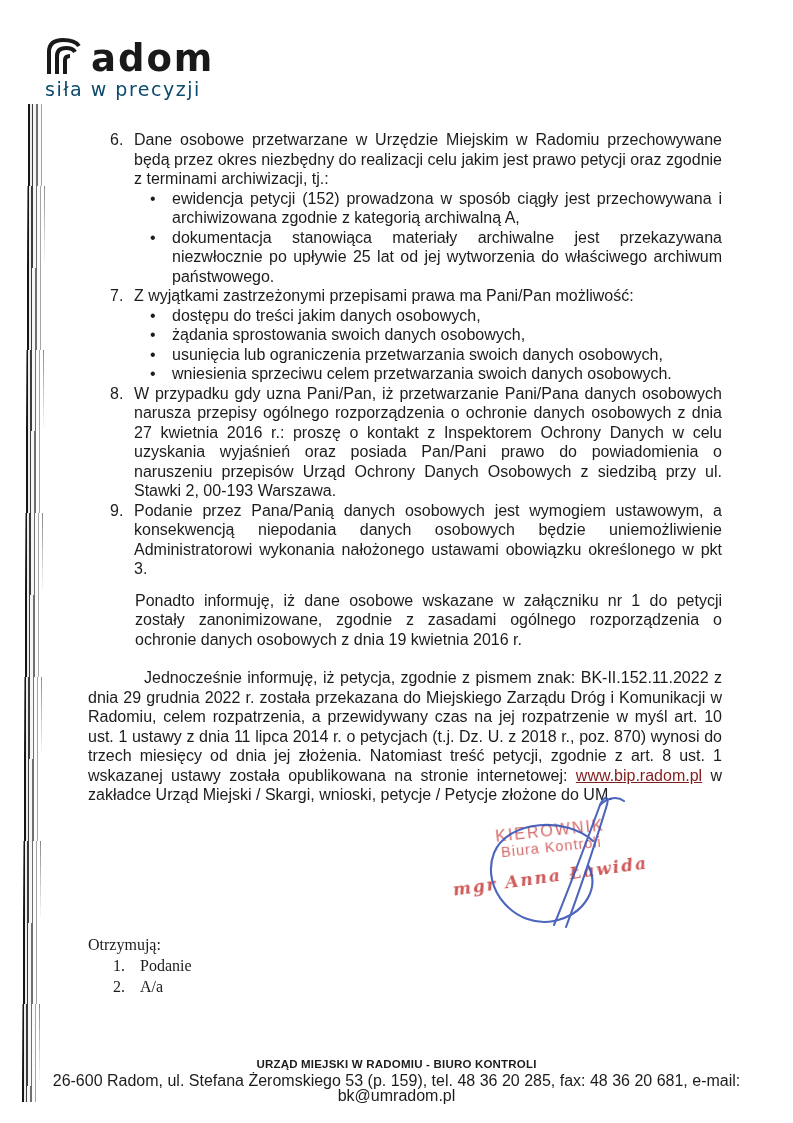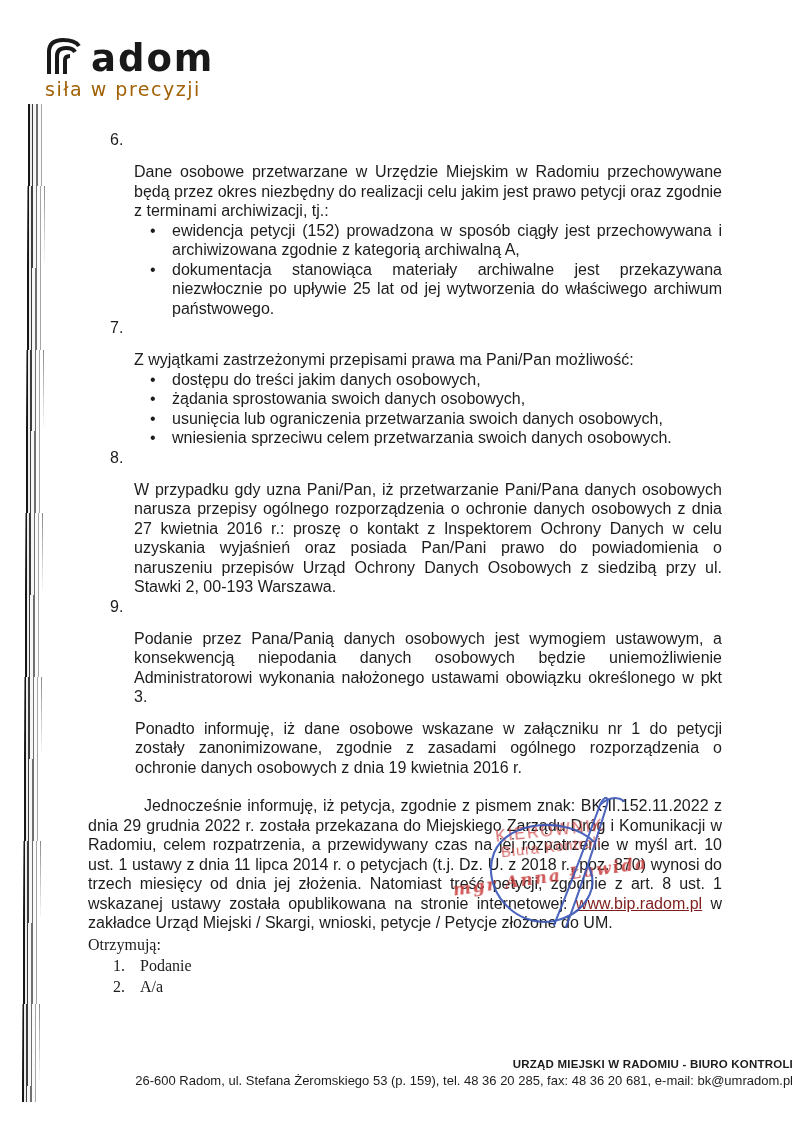--- a/index.html
+++ b/index.html
@@ -30,31 +30,31 @@
   
   .logo{position:absolute;left:45px;top:36px;}
   .logo-row{display:flex;align-items:flex-end;}
   .logo-word{
     font-family:"DejaVu Sans", sans-serif;
     font-weight:bold;font-size:37px;line-height:38px;
     letter-spacing:2px;color:#191919;
   }
   .logo-tagline{
     font-family:"DejaVu Sans", sans-serif;
-    font-size:19px;line-height:20px;color:#a16207;
+    font-size:19px;line-height:20px;color:#0c4a6e;
     letter-spacing:1.5px;margin-top:1px;
   }
   
   .content{
     position:absolute;left:88px;top:130px;width:634px;
     font-size:16px;line-height:19.5px;
   }
   .li{display:flex;}
   .li-num{width:24px;flex-shrink:0;margin-left:22px;}
-  .li-text{flex:1;text-align:justify;margin-top:32px;}
+  .li-text{flex:1;text-align:justify;}
   .bullet-row{display:flex;margin-left:62px;}
   .bullet-mark{width:22px;flex-shrink:0;text-align:left;}
   .bullet-text{flex:1;text-align:justify;}
   .para-indented{margin-left:47px;text-align:justify;margin-top:12px;}
   .para-flow{text-align:justify;text-indent:56px;margin-top:19px;}
   .doc-link{text-decoration:underline;color:#7f1d1d;}
   
   .stamp{
     position:absolute;left:496px;top:822px;
     color:rgba(205,72,72,0.82);
@@ -71,24 +71,24 @@
     white-space:nowrap;
   }
   .signature-svg{position:absolute;left:428px;top:793px;}
   
   .recipients{position:absolute;left:88px;top:934px;font-size:16px;line-height:21px;font-family:Liberation Serif, serif;}
   .rec-item{display:flex;margin-left:25px;}
   .rec-num{width:27px;flex-shrink:0;}
   
   .footer{
     position:absolute;left:0;top:1057px;width:100%;
-    text-align:right;line-height:15px;color:#1c1c1c;
+    text-align:center;line-height:15px;color:#1c1c1c;
   }
   .footer-l1{font-size:11.5px;font-weight:bold;letter-spacing:0.2px;}
-  .footer-l2{font-size:13px;margin-top:1px;}
+  .footer-l2{font-size:16px;margin-top:1px;}
 </style>
 </head>
 <body>
 
 <div class="page">
 
   <div class="scan-stripe"></div>
 
   <div class="logo">
     <div class="logo-row">

